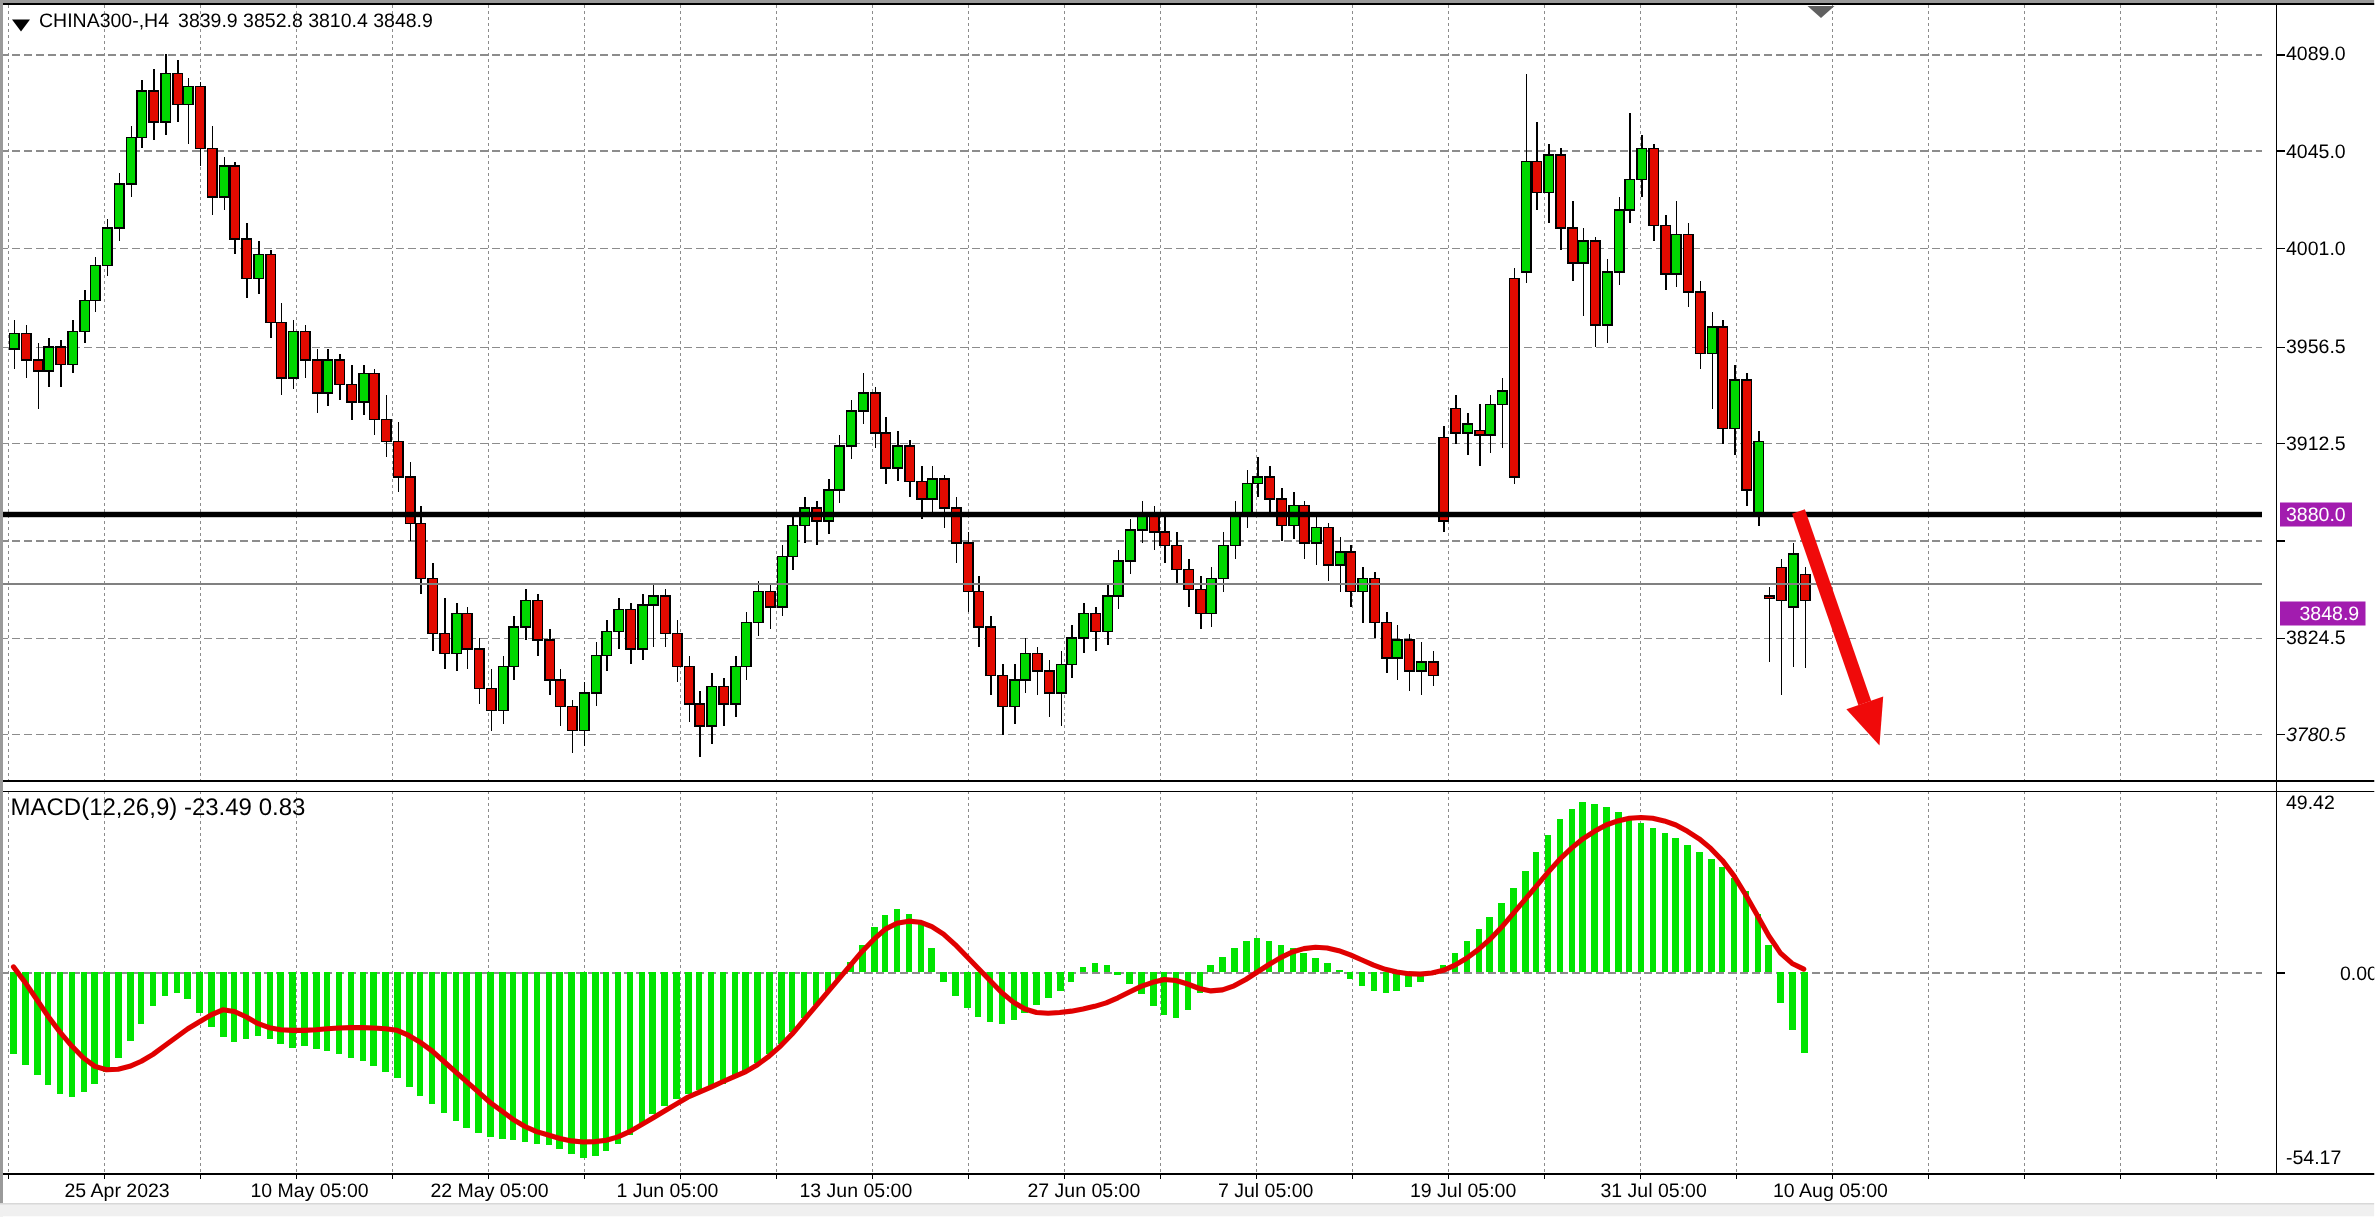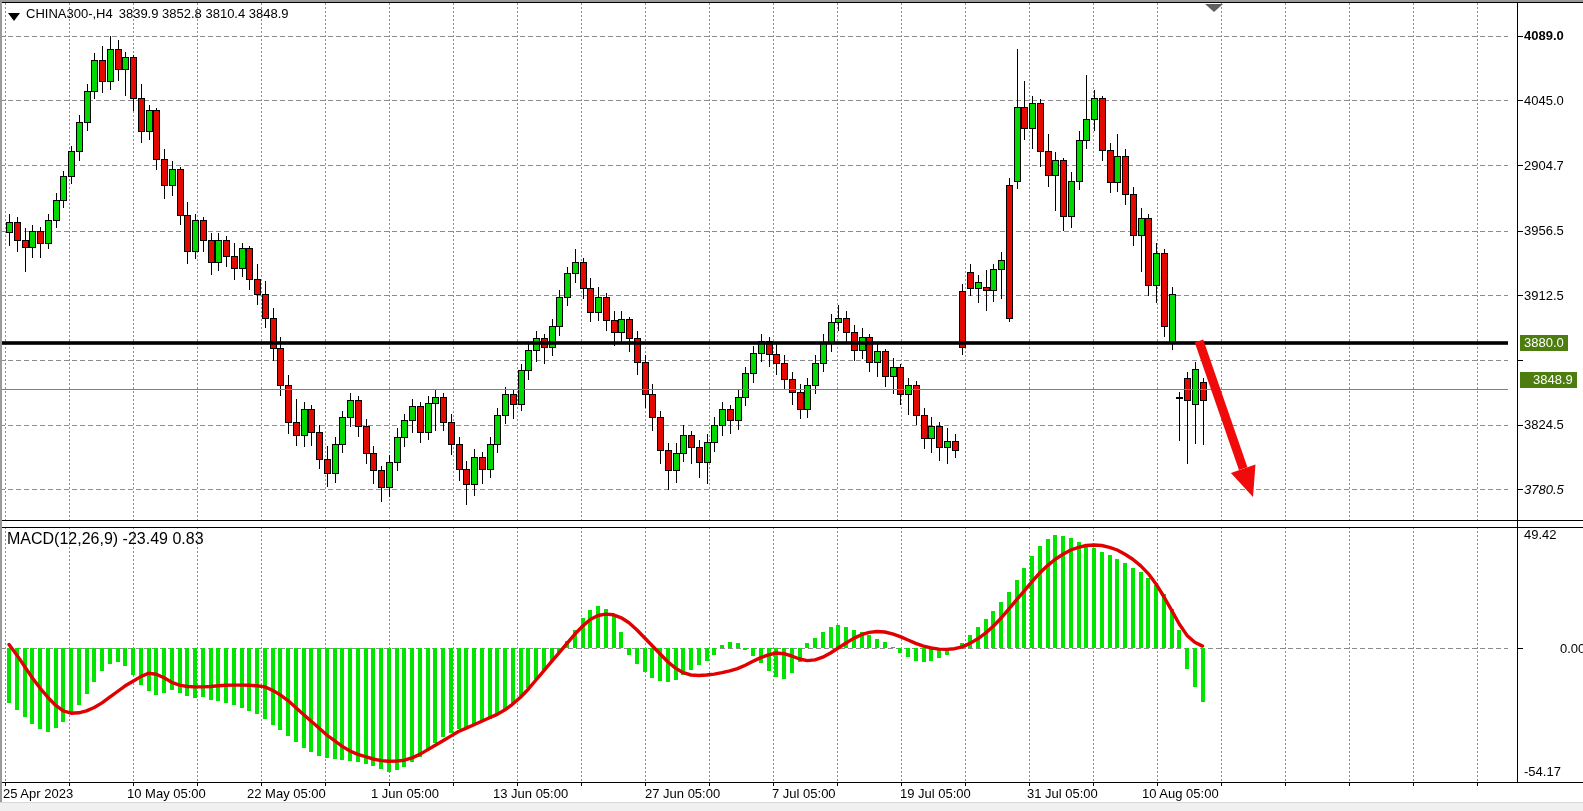--- a/index.html
+++ b/index.html
@@ -1,21 +1,21 @@
 <!DOCTYPE html>
 <html><head>
 <meta charset="utf-8">
 <style>
   html,body{margin:0;padding:0;background:#fff;}
   #stage{position:relative;width:1583px;height:811px;background:#fff;overflow:hidden;
          font-family:"Liberation Sans",sans-serif;}
   .lbl{position:absolute;font-size:13px;color:#000;white-space:nowrap;line-height:15px;}
-  .boxlbl{position:absolute;left:1520px;background:#4d7c0f;color:#fff;font-size:13px;
+  .boxlbl{position:absolute;left:1520px;background:#a21caf;color:#fff;font-size:13px;
           line-height:16px;padding:0 4px 0 4px;white-space:nowrap;}
-  .timelbl{position:absolute;top:786px;font-size:13px;color:#000;white-space:nowrap;}
+  .timelbl{position:absolute;top:786px;font-size:13px;color:#000;white-space:nowrap;padding-left:40px;}
   #title-row{position:absolute;left:8px;top:6px;font-size:13px;color:#000;display:flex;align-items:flex-end;gap:6px;}
   #macd-row{position:absolute;left:7px;top:530px;font-size:16px;color:#000;}
   .tri{width:0;height:0;border-left:6px solid transparent;border-right:6px solid transparent;
        border-top:8px solid #000;display:inline-block;}
   #top-border{position:absolute;left:0;top:0;width:1583px;height:2px;background:#9a9a9a;}
   #left-border{position:absolute;left:0;top:0;width:2px;height:811px;background:#9a9a9a;}
   #bottom-strip{position:absolute;left:0;top:802px;width:1583px;height:9px;background:#f0f0f0;border-top:1px solid #d8d8d8;}
   svg{position:absolute;left:0;top:0;}
 </style>
 </head>
@@ -607,26 +607,26 @@
     <span>3839.9 3852.8 3810.4 3848.9</span>
   </div>
 
   <div id="macd-row">
     <span>MACD(12,26,9)</span>
     <span> </span>
     <span>-23.49 0.83</span>
   </div>
 
   <div class="boxlbl" id="hline-price-box" style="top:335px;">3880.0</div>
-  <div class="boxlbl" id="bid-price-box" style="top:372px;padding-left:13px;">3848.9</div>
+  <div class="boxlbl" id="bid-price-box" style="top:401px;padding-left:13px;">3848.9</div>
 
   <div id="axis-labels">
-      <div class="lbl" style="left: 1524px; top: 28.27px; font-weight: bold;">4089.0</div>
+      <div class="lbl" style="left: 1524px; top: 28.27px;">4089.0</div>
       <div class="lbl" style="left: 1524px; top: 92.95px;">4045.0</div>
-      <div class="lbl" style="left: 1524px; top: 157.63px;">2904.7</div>
+      <div class="lbl" style="left: 1524px; top: 157.63px;">4001.0</div>
       <div class="lbl" style="left: 1524px; top: 223.045px;">3956.5</div>
       <div class="lbl" style="left: 1524px; top: 287.725px;">3912.5</div>
       <div class="lbl" style="left: 1588px; top: 352.405px; margin-left: 48px;">3868.5</div>
       <div class="lbl" style="left: 1524px; top: 417.085px;">3824.5</div>
       <div class="lbl" style="left: 1524px; top: 481.765px; font-style: italic;">3780.5</div>
     </div>
   <div id="macd-axis-labels">
       <div class="lbl" style="left: 1524px; top: 527.378px;">49.42</div>
       <div class="lbl" style="left: 1524px; top: 640.5px; margin-left: 36px;">0.00</div>
       <div class="lbl" style="left: 1524px; top: 764.495px;">-54.17</div>

